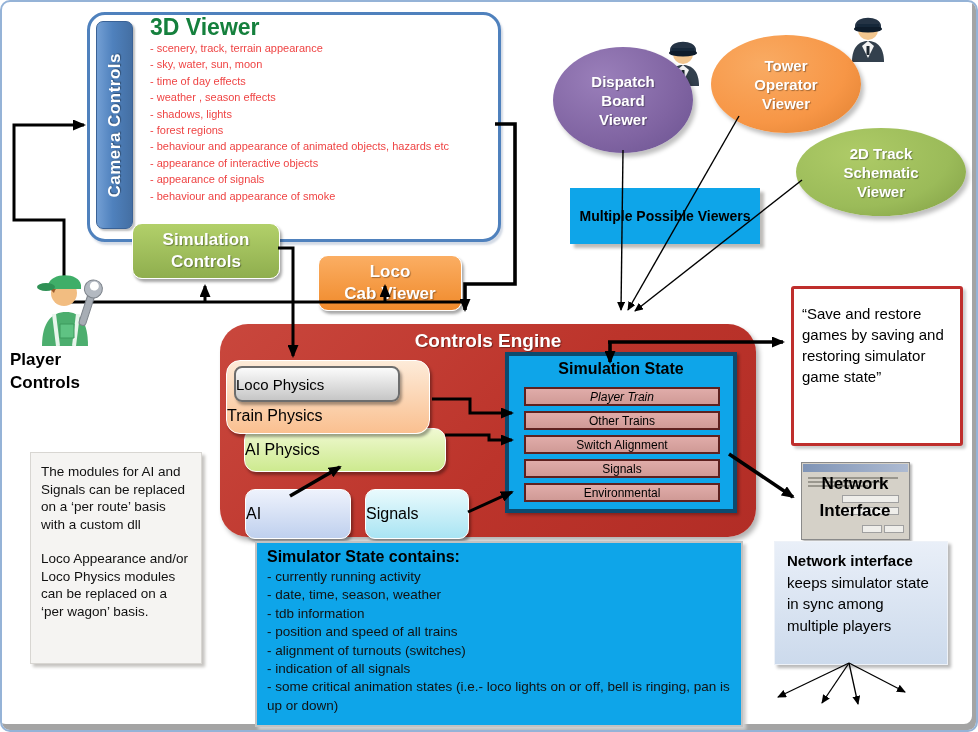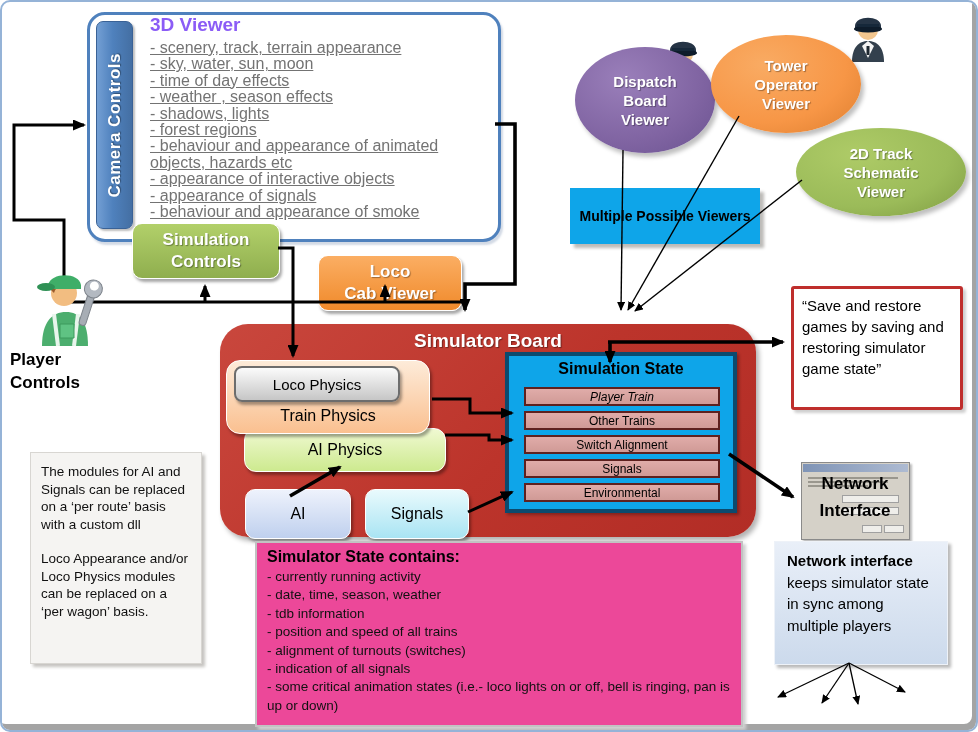--- a/index.html
+++ b/index.html
@@ -9,54 +9,54 @@
     box-shadow:inset -4px -6px 0 rgba(90,90,90,0.55);}
   .abs{position:absolute;}
   
   .v3d{left:85px;top:10px;width:408px;height:224px;border:3px solid #4f81bd;border-radius:18px;
     background:#fff;box-shadow:2px 3px 2px rgba(130,150,180,0.35);}
   .camtab{left:94px;top:19px;width:35px;height:206px;border-radius:7px;
     background:linear-gradient(90deg,#739fd4,#4f81bd 45%,#446fa3);border:1px solid #3a6296;
     display:flex;align-items:center;justify-content:center;box-shadow:2px 2px 2px rgba(0,0,0,0.25);}
   .camtab span{writing-mode:vertical-rl;transform:rotate(180deg);color:#fff;font-weight:bold;
     font-size:17px;letter-spacing:0.5px;text-shadow:1px 1px 1px rgba(0,0,0,0.35);}
-  .v3d-title{left:148px;top:12px;font-size:19px;font-weight:bold;color:#8b5cf6;text-align:right;}
-  .v3d-list{left:148px;top:38px;width:336px;font-size:16px;line-height:16.4px;color:#737373;text-decoration:underline;}
+  .v3d-title{left:148px;top:12px;font-size:23px;font-weight:bold;color:#15803d;text-align:right;}
+  .v3d-list{left:148px;top:38px;width:336px;font-size:11px;line-height:16.4px;color:#ef4444;}
   
   .pillbox{border-radius:10px;border:1px solid #fff;display:flex;align-items:center;justify-content:center;
     text-align:center;color:#fff;font-weight:bold;font-size:17px;line-height:22px;
     box-shadow:2px 3px 3px rgba(0,0,0,0.35);text-shadow:1px 1px 1px rgba(0,0,0,0.35);}
   .simctl{left:130px;top:221px;width:146px;height:54px;background:linear-gradient(#b2d06a,#8fae4e);}
   .lococab{left:316px;top:221px;width:142px;height:54px;background:linear-gradient(#fbae63,#f08a2b);margin-top:32px;}
   
   .playerfig{left:22px;top:264px;width:88px;height:82px;z-index:60;}
   .playerlbl{left:8px;top:346px;font-size:17px;font-weight:bold;line-height:23px;color:#000;}
   
   .ell{border-radius:50%;display:flex;align-items:center;justify-content:center;text-align:center;
     color:#fff;font-weight:bold;font-size:15px;line-height:19px;z-index:2;
     text-shadow:1px 1px 1px rgba(0,0,0,0.35);box-shadow:3px 4px 4px rgba(0,0,0,0.25);}
   .ell span{display:block;}
-  .ell-dispatch{left:573px;top:45px;width:140px;height:106px;
+  .ell-dispatch{left:551px;top:45px;width:140px;height:106px;
     background:radial-gradient(ellipse at 35% 30%,#9a7fba,#8064a2 60%,#6a5290);}
   .ell-tower{left:709px;top:33px;width:150px;height:98px;
     background:radial-gradient(ellipse at 35% 30%,#f9ab63,#f79646 60%,#dd7e2f);}
   .ell-track{left:794px;top:126px;width:170px;height:88px;
     background:radial-gradient(ellipse at 35% 30%,#aecb67,#9bbb59 60%,#7f9c43);}
   .avatar{width:46px;height:60px;z-index:1;}
   .av1{left:658px;top:26px;}
   .av2{left:843px;top:2px;}
   .mpv{left:568px;top:186px;width:190px;height:56px;background:#0ea5e9;z-index:3;
     box-shadow:4px 4px 3px #bdbbb8;display:flex;align-items:center;justify-content:center;
     text-align:center;font-size:14px;font-weight:bold;color:#000;line-height:26px;}
   
   .engine{left:218px;top:322px;width:536px;height:213px;border-radius:28px;z-index:2;
     background:linear-gradient(135deg,#c9473d,#bc342b 55%,#b22d26);box-shadow:3px 4px 5px rgba(0,0,0,0.3);}
   .engine-title{left:218px;top:328px;width:536px;text-align:center;color:#fff;font-weight:bold;
     font-size:19px;z-index:3;text-shadow:1px 1px 1px rgba(0,0,0,0.4);}
-  .innerbox{display:flex;align-items:center;justify-content:center;font-size:16px;color:#000;z-index:4;
+  .innerbox{display:flex;align-items:center;justify-content:flex-start;font-size:16px;color:#000;z-index:4;
     border-radius:10px;box-shadow:2px 3px 3px rgba(0,0,0,0.35);}
   .trainphy{left:224px;top:358px;width:204px;height:74px;border-radius:14px;
     background:linear-gradient(#fdebd9,#fac090);border:1px solid #fff;align-items:flex-end;padding-bottom:8px;box-sizing:border-box;}
   .locophy{left:232px;top:364px;width:162px;height:32px;font-size:15px;
     background:linear-gradient(#fbfbfb,#c6c6c6);border:2px solid #6d6d6d;border-radius:8px;z-index:5;}
   .aiphy{left:242px;top:426px;width:200px;height:42px;background:linear-gradient(#f0f9d2,#cdea8f);
     border:1px solid #fff;border-radius:12px;z-index:3;}
   .aibox{left:243px;top:487px;width:104px;height:48px;background:linear-gradient(#eef2fc,#bfd0ee);
     border:1px solid #fff;}
   .sigbox{left:363px;top:487px;width:102px;height:48px;background:linear-gradient(#e9fafd,#a9e4f3);
@@ -66,24 +66,24 @@
     border:4px solid #0c4a6e;box-shadow:2px 2px 3px rgba(0,0,0,0.3);}
   .simstate-title{text-align:center;font-size:16px;font-weight:600;color:#000;margin-top:4px;}
   .ssrow{position:absolute;left:15px;width:196px;height:19px;background:linear-gradient(#e2b0ad,#d29removeme5);
     background:linear-gradient(#e0aca9,#d09a96);border:2px solid #5e211f;
     display:flex;align-items:center;justify-content:center;font-size:12px;color:#000;box-sizing:border-box;}
   .ssrow.italic{font-style:italic;}
   
   .notebox{background:#f5f4f2;border:1px solid #d8d6d2;box-shadow:3px 3px 3px #c6c4c1;
     font-size:13.5px;line-height:17.5px;color:#111;box-sizing:border-box;}
   .modnote{left:28px;top:450px;width:172px;height:212px;padding:10px 8px 8px 10px;}
-  .savebox{left:789px;top:284px;width:172px;height:124px;background:#fff;border:3px solid #bf2e2c;
-    border-radius:3px;box-shadow:3px 3px 3px #cfcfcf;padding:6px 8px;font-size:15px;line-height:21px;
+  .savebox{left:789px;top:284px;width:172px;height:160px;background:#fff;border:3px solid #bf2e2c;
+    border-radius:3px;box-shadow:3px 3px 3px #cfcfcf;padding:14px 8px;font-size:15px;line-height:21px;
     color:#000;box-sizing:border-box;z-index:3;}
-  .containsbox{left:253px;top:539px;width:488px;height:186px;background:#ec4899;border:2px solid #c2c2c2;
+  .containsbox{left:253px;top:539px;width:488px;height:186px;background:#0ea5e9;border:2px solid #c2c2c2;
     box-shadow:3px 3px 3px #d0d0d0;padding:5px 10px;box-sizing:border-box;z-index:5;}
   .containsbox .ctitle{font-size:16px;font-weight:bold;color:#000;margin-bottom:2px;}
   .containsbox .citem{font-size:13.5px;line-height:18.4px;color:#111;}
   
   .netdlg{left:799px;top:460px;width:107px;height:76px;background:#d5d1c8;border:1px solid #8a8a8a;
     box-shadow:2px 2px 2px #bbb;z-index:3;}
   .netdlg .tbar{position:absolute;left:1px;top:1px;right:1px;height:8px;background:linear-gradient(90deg,#7f94b6,#aebbd2);}
   .netdlg .tline{position:absolute;left:6px;height:2px;background:#9a978e;}
   .netdlg .fld{position:absolute;height:6px;background:#efeeea;border:1px solid #a0a0a0;}
   .netlbl{left:795px;top:468px;width:116px;text-align:center;font-size:17px;font-weight:bold;
@@ -184,21 +184,21 @@
       <span>2D Track</span>
       <span>Schematic</span>
       <span>Viewer</span>
     </div>
   </div>
   <div class="abs mpv">
     <span>Multiple Possible Viewers</span>
   </div>
 
   <div class="abs engine"></div>
-  <div class="abs engine-title">Simulator Board</div>
+  <div class="abs engine-title">Controls Engine</div>
 
   <div class="abs innerbox trainphy">
     <span>Train Physics</span>
   </div>
   <div class="abs innerbox locophy">
     <span>Loco Physics</span>
   </div>
   <div class="abs innerbox aiphy">
     <span>AI Physics</span>
   </div>

